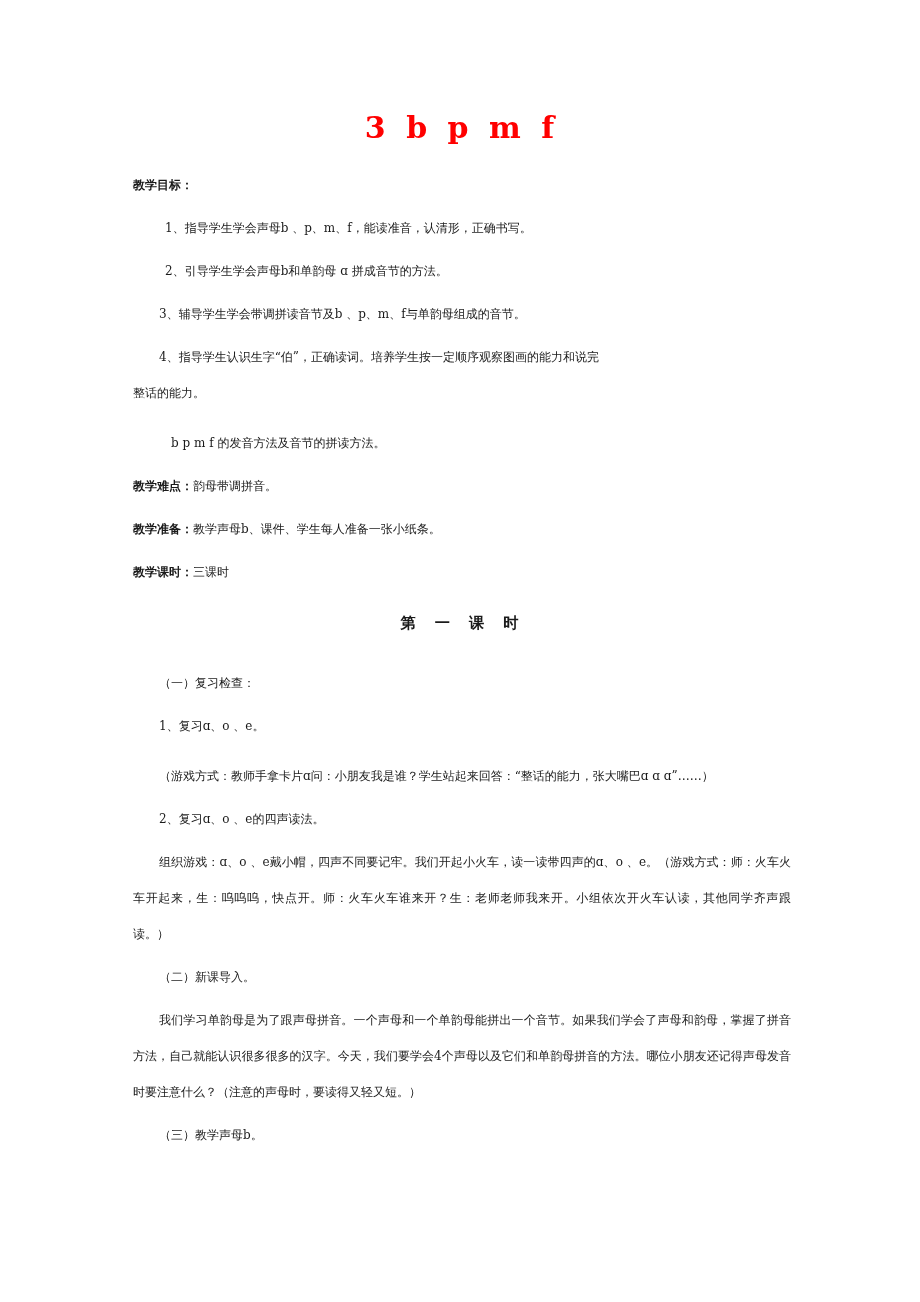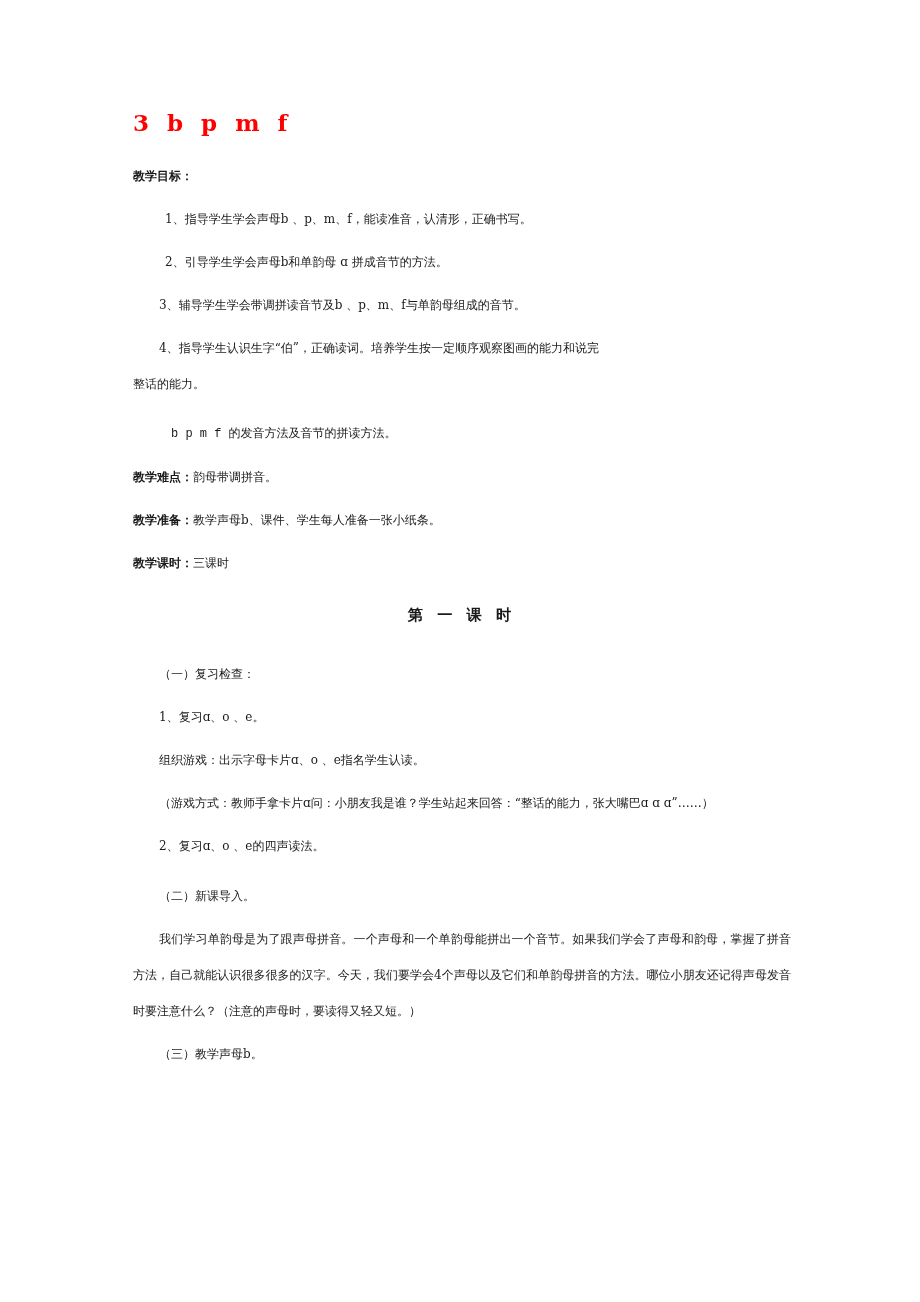--- a/index.html
+++ b/index.html
@@ -28,23 +28,23 @@
     position: absolute;
     left: 133px;
     top: 108px;
     width: 658px;
   }
 
   
   .doc-title {
     color: #ff0000;
     font-weight: bold;
-    font-size: 23px;
+    font-size: 30px;
     letter-spacing: 5px;
-    text-align: left;
+    text-align: center;
     line-height: 1.3;
     margin: 0 0 20px 0;
     font-family: "DejaVu Serif", "Liberation Serif", serif;
   }
 
   
   .p {
     font-size: 12px;
     line-height: 36px;
     margin: 0;
@@ -55,31 +55,31 @@
   }
   .p.heading {
     font-weight: bold;
     text-indent: 0;
   }
   .p .lbl {
     font-weight: bold;
   }
   .p.ind1 { text-indent: 32px; }   
   .p.ind2 { text-indent: 26px; }   
-  .p.ind-bpmf { text-indent: 38px; font-family: Liberation Mono, monospace; }
+  .p.ind-bpmf { text-indent: 38px; }
   .p.flush { text-indent: 0; }
 
   .center-line {
     font-size: 15.2px;
     font-weight: bold;
     text-align: center;
     line-height: 36px;
     letter-spacing: 5px;
     margin: 0;
-    font-family: Liberation Sans, sans-serif;
+    font-family: Liberation Mono, monospace;
   }
 
   .sp-sm { height: 7px; }
   .sp-md { height: 16px; }
 </style>
 </head>
 <body>
 
 <div class="page">
   <div class="content">
@@ -122,29 +122,29 @@
     <div class="sp-md"></div>
 
     <div class="sp-sm"></div>
 
     <p class="p ind2">（一）复习检查：</p>
     <div class="sp-sm"></div>
 
     <p class="p ind2">1、复习ɑ、o 、e。</p>
     <div class="sp-sm"></div>
 
-    <p class="p ind2">组织游戏：出示字母卡片ɑ、o 、e指名学生认读。</p>
     <div class="sp-sm"></div>
 
     <p class="p ind2">（游戏方式：教师手拿卡片ɑ问：小朋友我是谁？学生站起来回答：“整话的能力，张大嘴巴ɑ ɑ ɑ”……）</p>
     <div class="sp-sm"></div>
 
     <p class="p ind2">2、复习ɑ、o 、e的四声读法。</p>
     <div class="sp-sm"></div>
 
+    <p class="p ind2">组织游戏：ɑ、o 、e戴小帽，四声不同要记牢。我们开起小火车，读一读带四声的ɑ、o 、e。（游戏方式：师：火车火车开起来，生：呜呜呜，快点开。师：火车火车谁来开？生：老师老师我来开。小组依次开火车认读，其他同学齐声跟读。）</p>
     <div class="sp-sm"></div>
 
     <p class="p ind2">（二）新课导入。</p>
     <div class="sp-sm"></div>
 
     <p class="p ind2">我们学习单韵母是为了跟声母拼音。一个声母和一个单韵母能拼出一个音节。如果我们学会了声母和韵母，掌握了拼音方法，自己就能认识很多很多的汉字。今天，我们要学会4个声母以及它们和单韵母拼音的方法。哪位小朋友还记得声母发音时要注意什么？（注意的声母时，要读得又轻又短。）</p>
     <div class="sp-sm"></div>
 
     <p class="p ind2">（三）教学声母b。</p>
 

